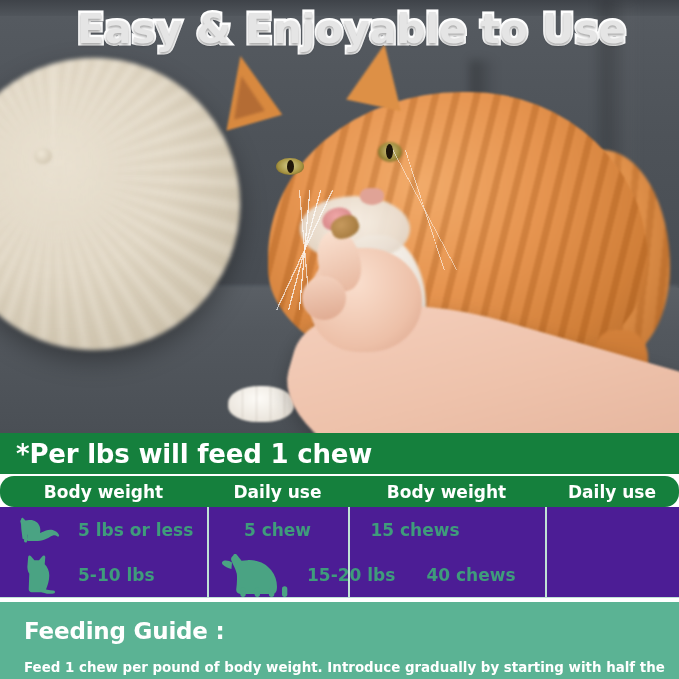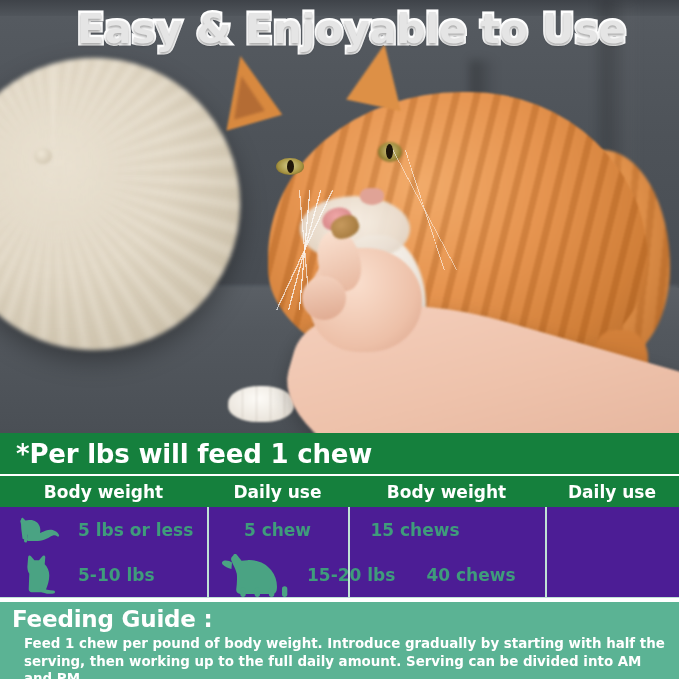--- a/index.html
+++ b/index.html
@@ -132,38 +132,38 @@
     -webkit-text-stroke:5px #ffffff;paint-order:stroke fill;
     text-shadow:0 2px 3px rgba(0,0,0,.35);}
 
   
   .green{background:#15803d;}
   .tbl-title{position:absolute;left:0;top:433px;width:679px;height:41px;
     display:flex;align-items:center;}
   .tbl-title span{color:#ffffff;font-size:26px;font-weight:bold;padding-left:16px;
     font-family:"DejaVu Sans",sans-serif;letter-spacing:-.2px;}
   .tbl-sep{position:absolute;left:0;top:474px;width:679px;height:2px;background:#ffffff;}
-  .tbl-head{position:absolute;left:0;top:476px;width:679px;height:31px;display:flex;}
+  .tbl-head{position:absolute;left:0;top:476px;width:679px;height:31px;display:flex;border-radius:14px;}
   .tbl-head div{display:flex;align-items:center;justify-content:center;
     color:#ffffff;font-size:17px;font-weight:bold;font-family:"DejaVu Sans",sans-serif;}
   .row{position:absolute;left:0;width:679px;height:45px;display:flex;background:#4c1d95;}
   .row.r1{top:507px;border-bottom:1.5px solid #bfe2d5;}
   .row.r2{top:552px;border-bottom:1.5px solid #bfe2d5;}
   .cell{display:flex;align-items:center;justify-content:center;
     color:#3f9c7b;font-size:17px;font-weight:bold;font-family:"DejaVu Sans",sans-serif;}
   .vline{position:absolute;width:1.5px;background:#bfe2d5;top:507px;height:90px;}
   .c1{width:207px;}.c2{width:141px;}.c3{width:197px;}.c4{width:134px;}
   .icon-wrap{display:flex;align-items:center;width:100%;height:100%;}
   .icon-wrap .ic{flex:0 0 78px;display:flex;align-items:center;justify-content:center;}
   .icon-wrap .tx{flex:1;display:flex;align-items:center;justify-content:flex-start;}
   .icon-wrap.wide .ic{flex:0 0 100px;}
 
   
   .guide{position:absolute;left:0;top:602px;width:679px;height:77px;background:#5bb394;}
-  .guide h2{margin:0;padding:4px 0 0 12px;color:#ffffff;font-size:23px;font-weight:bold;
+  .guide h2{margin:12px;padding:4px 0 0 12px;color:#ffffff;font-size:23px;font-weight:bold;
     font-family:"DejaVu Sans",sans-serif;letter-spacing:-.2px;}
   .guide p{margin:0;padding:3px 14px 0 24px;color:#ffffff;font-size:13.4px;font-weight:bold;
     line-height:1.32;font-family:"DejaVu Sans",sans-serif;}
 </style>
 </head>
 <body>
 
 <div class="page">
 
   <div class="photo">

